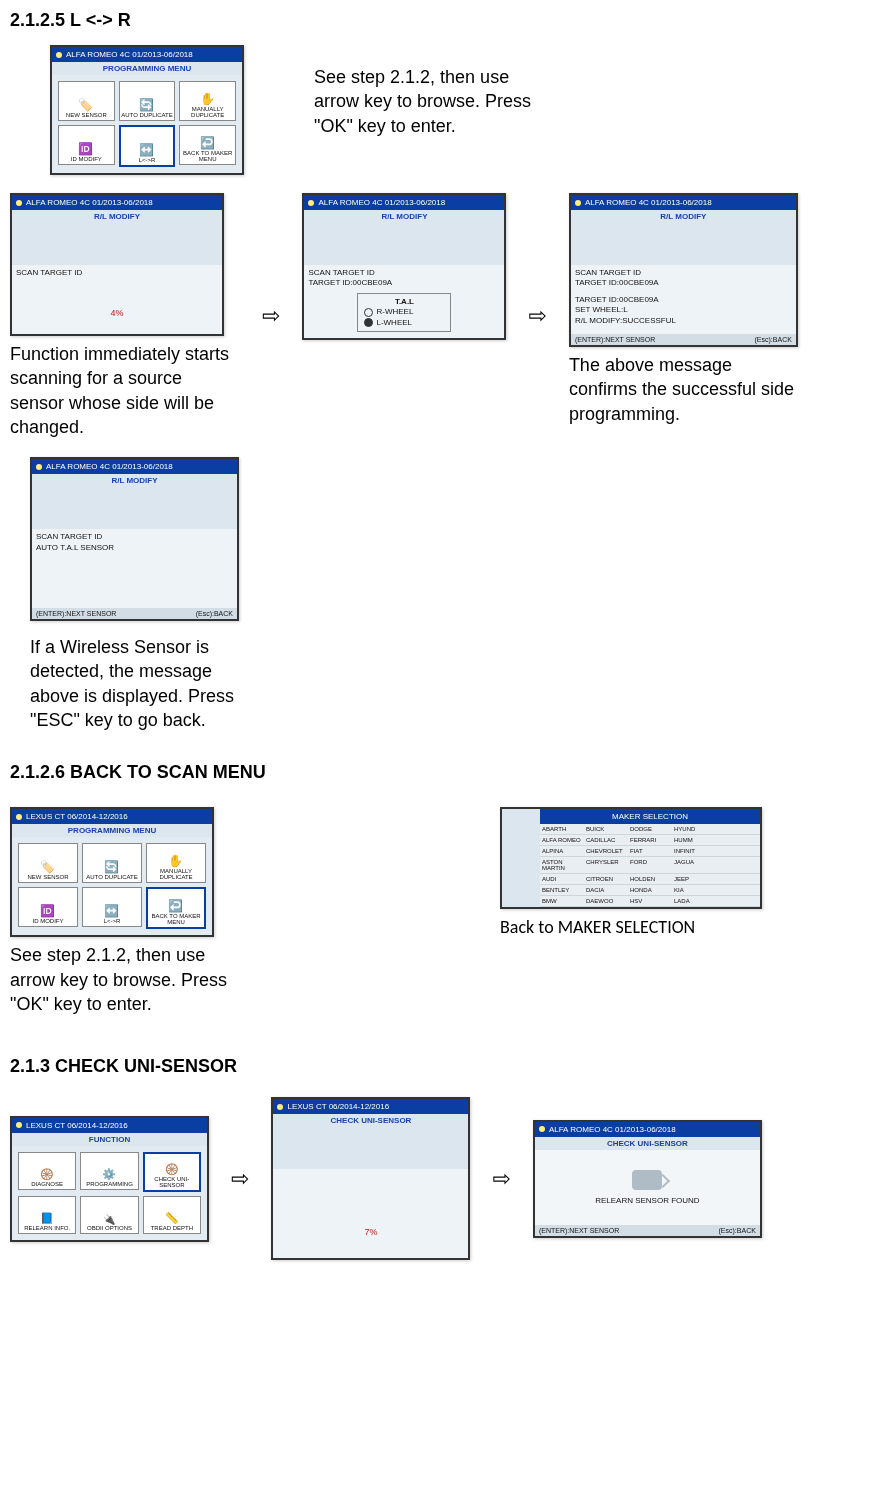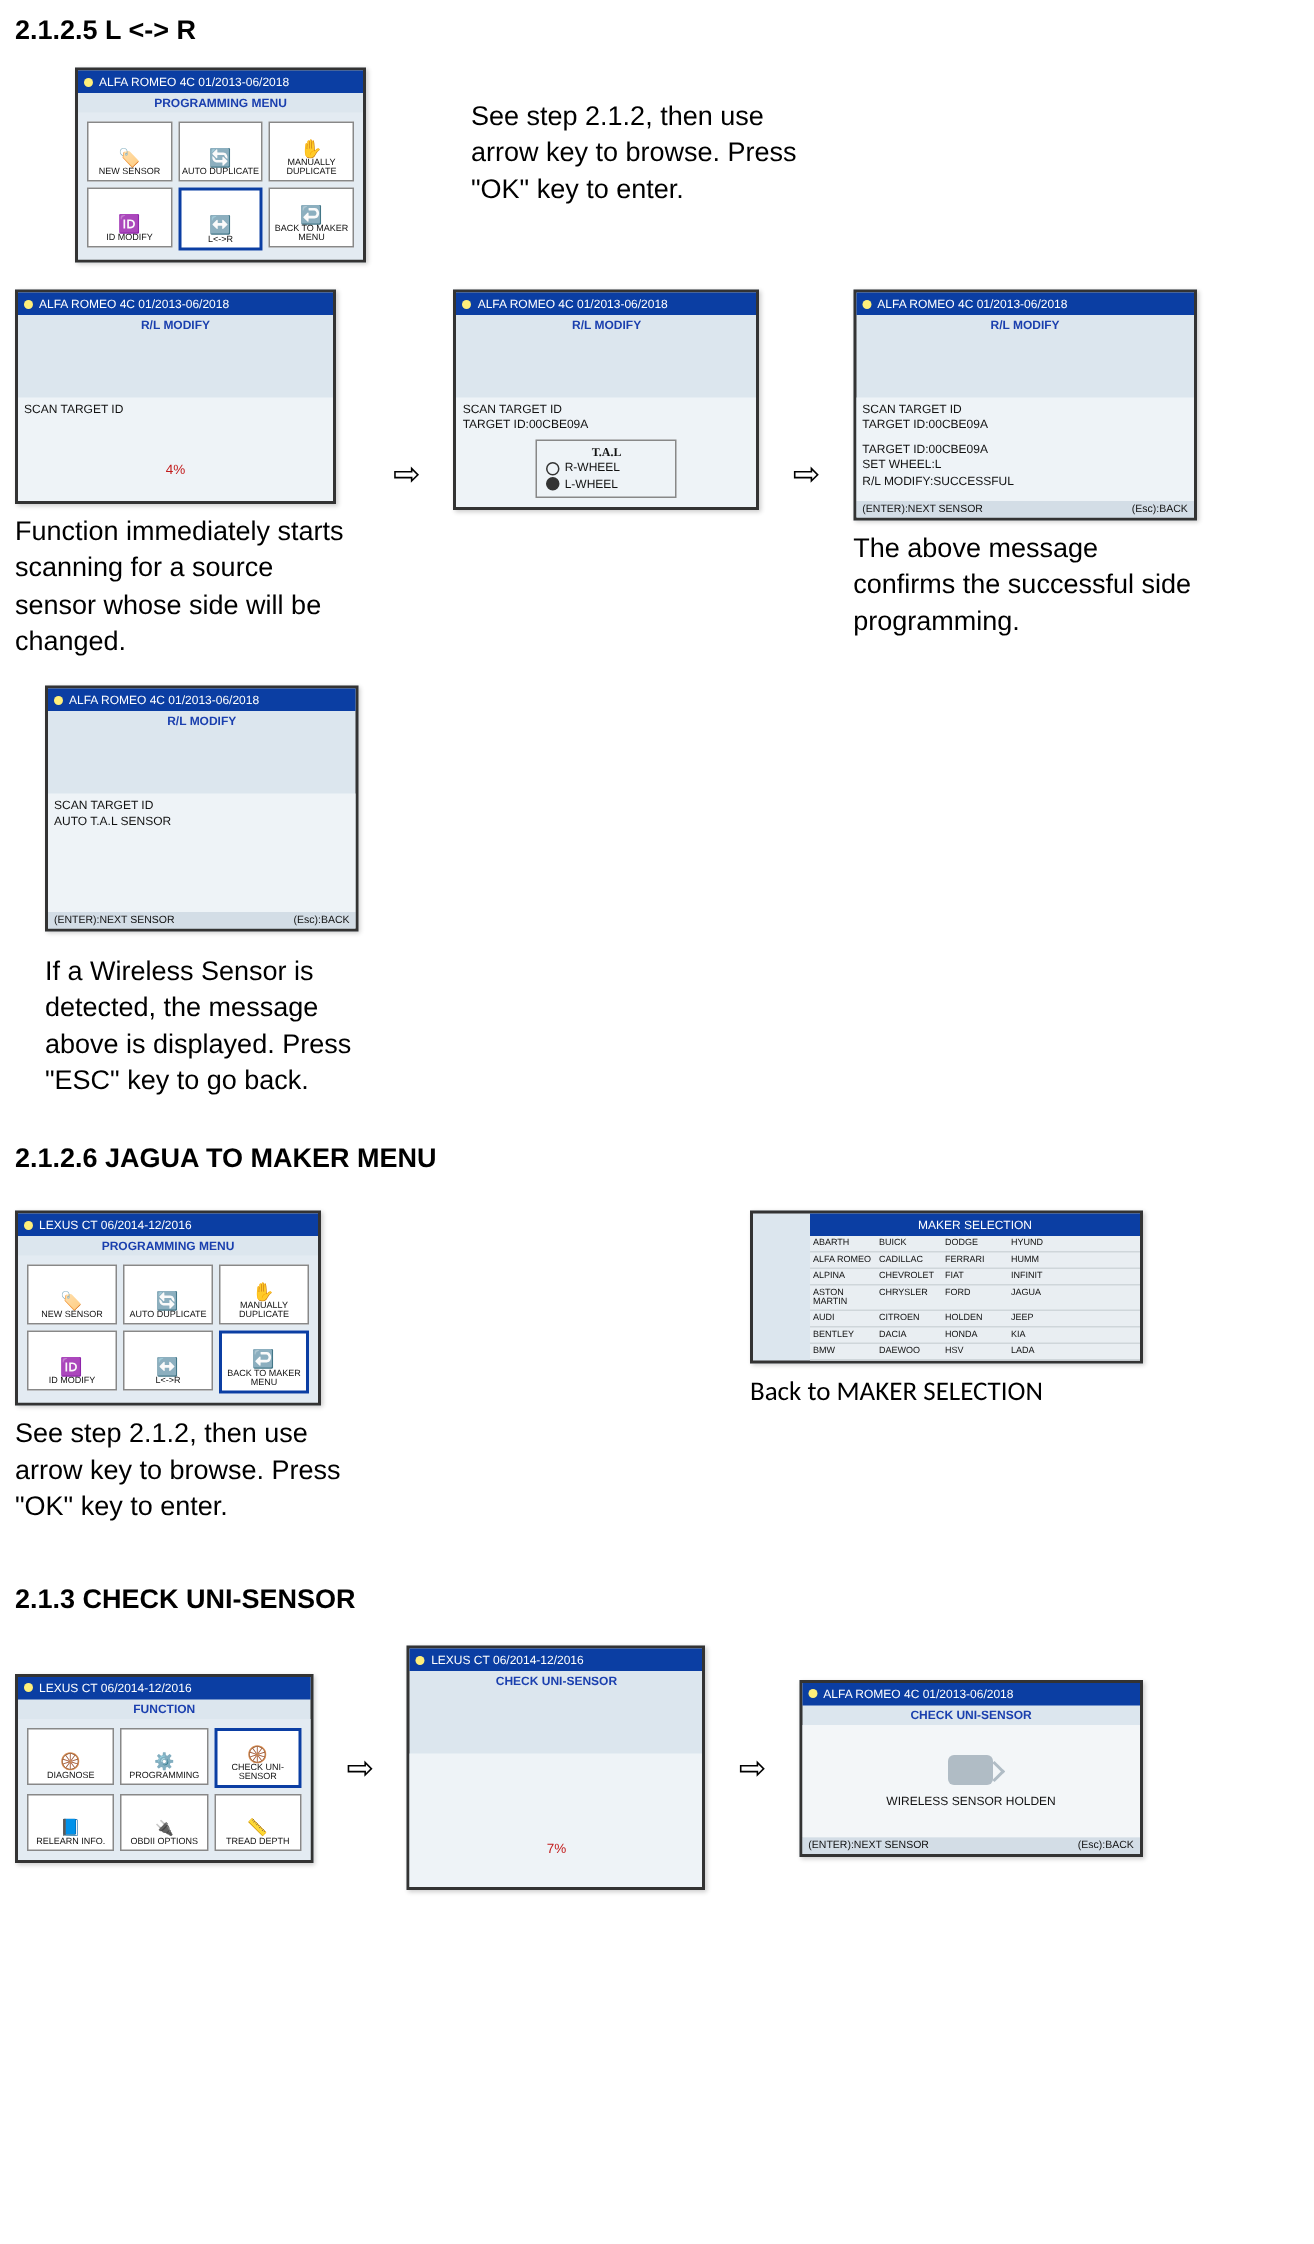--- a/index.html
+++ b/index.html
@@ -222,21 +222,21 @@
     <div class="screen" style="width:200px;">
       <div class="titlebar">
           <span class="dot"></span>
           <span>ALFA ROMEO  4C  01/2013-06/2018</span>
         </div>
       <div class="subtitle">R/L MODIFY</div>
       <div class="body">
         <div>SCAN TARGET ID</div>
         <div>TARGET ID:00CBE09A</div>
         <div class="wheel-box" style="width:80px;margin:4px auto 0;">
-          <div style="text-align:center;font-weight:bold;font-family:Liberation Serif, serif;">T.A.L</div>
+          <div style="text-align:center;font-weight:bold;">T.A.L</div>
           <div class="radio-row">
               <span class="radio"></span>
               <span>R-WHEEL</span>
             </div>
           <div class="radio-row">
               <span class="radio checked"></span>
               <span>L-WHEEL</span>
             </div>
         </div>
       </div>
@@ -281,21 +281,21 @@
       </div>
       <div class="footer">
           <span>(ENTER):NEXT SENSOR</span>
           <span>(Esc):BACK</span>
         </div>
     </div>
     <div class="caption" style="margin-top:14px;">If a Wireless Sensor is detected, the message above is displayed. Press "ESC" key to go back.</div>
   </div>
 </div>
 
-<h2 style="margin-top:30px;">2.1.2.6 JAGUA TO MAKER MENU</h2>
+<h2 style="margin-top:30px;">2.1.2.6 BACK TO SCAN MENU</h2>
 
 <div class="row" style="margin-top:24px; gap:260px;">
   <div class="col">
     <div class="screen" style="width:200px;">
       <div class="titlebar">
           <span class="dot"></span>
           <span>LEXUS  CT  06/2014-12/2016</span>
         </div>
       <div class="subtitle">PROGRAMMING MENU</div>
       <div class="menu-grid">
@@ -423,20 +423,20 @@
   </div>
   <span class="arrow">⇨</span>
   <div class="screen" style="width:225px;">
     <div class="titlebar">
         <span class="dot"></span>
         <span>ALFA ROMEO  4C  01/2013-06/2018</span>
       </div>
     <div class="subtitle red">CHECK UNI-SENSOR</div>
     <div class="wireless-box">
       <div class="sensor-icon"></div>
-      <div style="font-size:8px;">WIRELESS SENSOR HOLDEN</div>
+      <div style="font-size:8px;">RELEARN SENSOR FOUND</div>
     </div>
     <div class="footer">
         <span>(ENTER):NEXT SENSOR</span>
         <span>(Esc):BACK</span>
       </div>
   </div>
 </div>
 
 </body></html>

